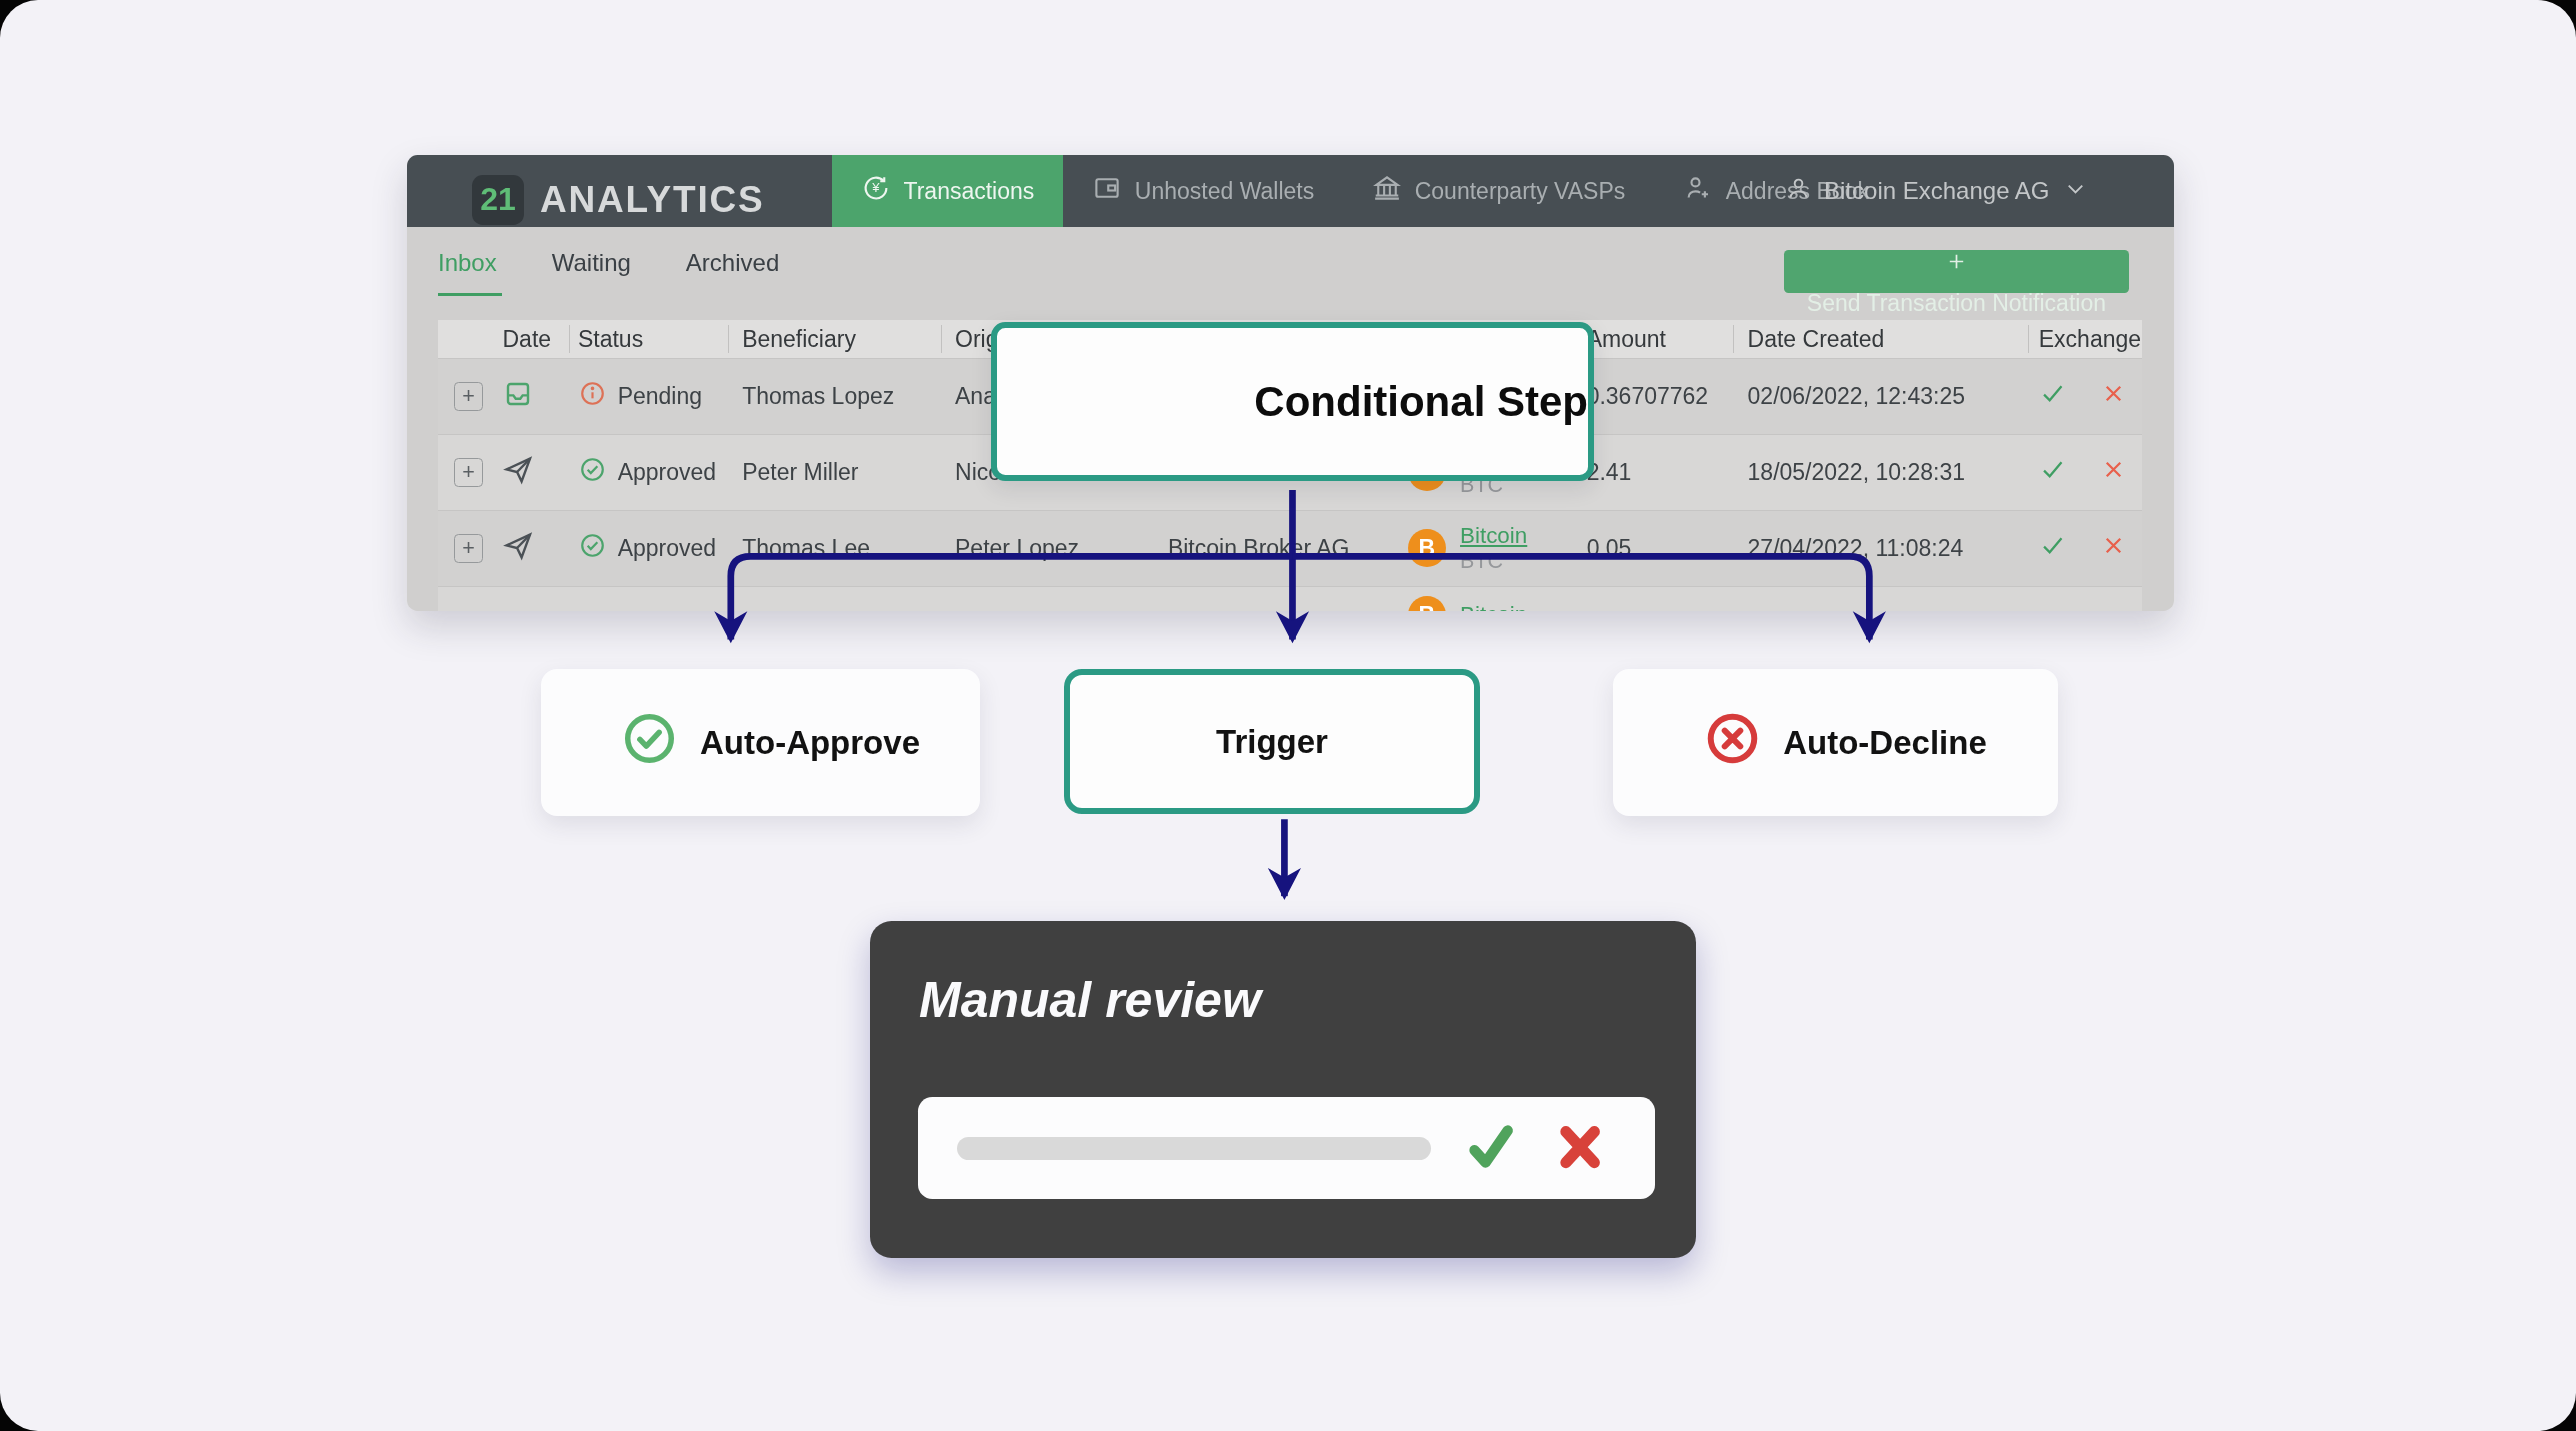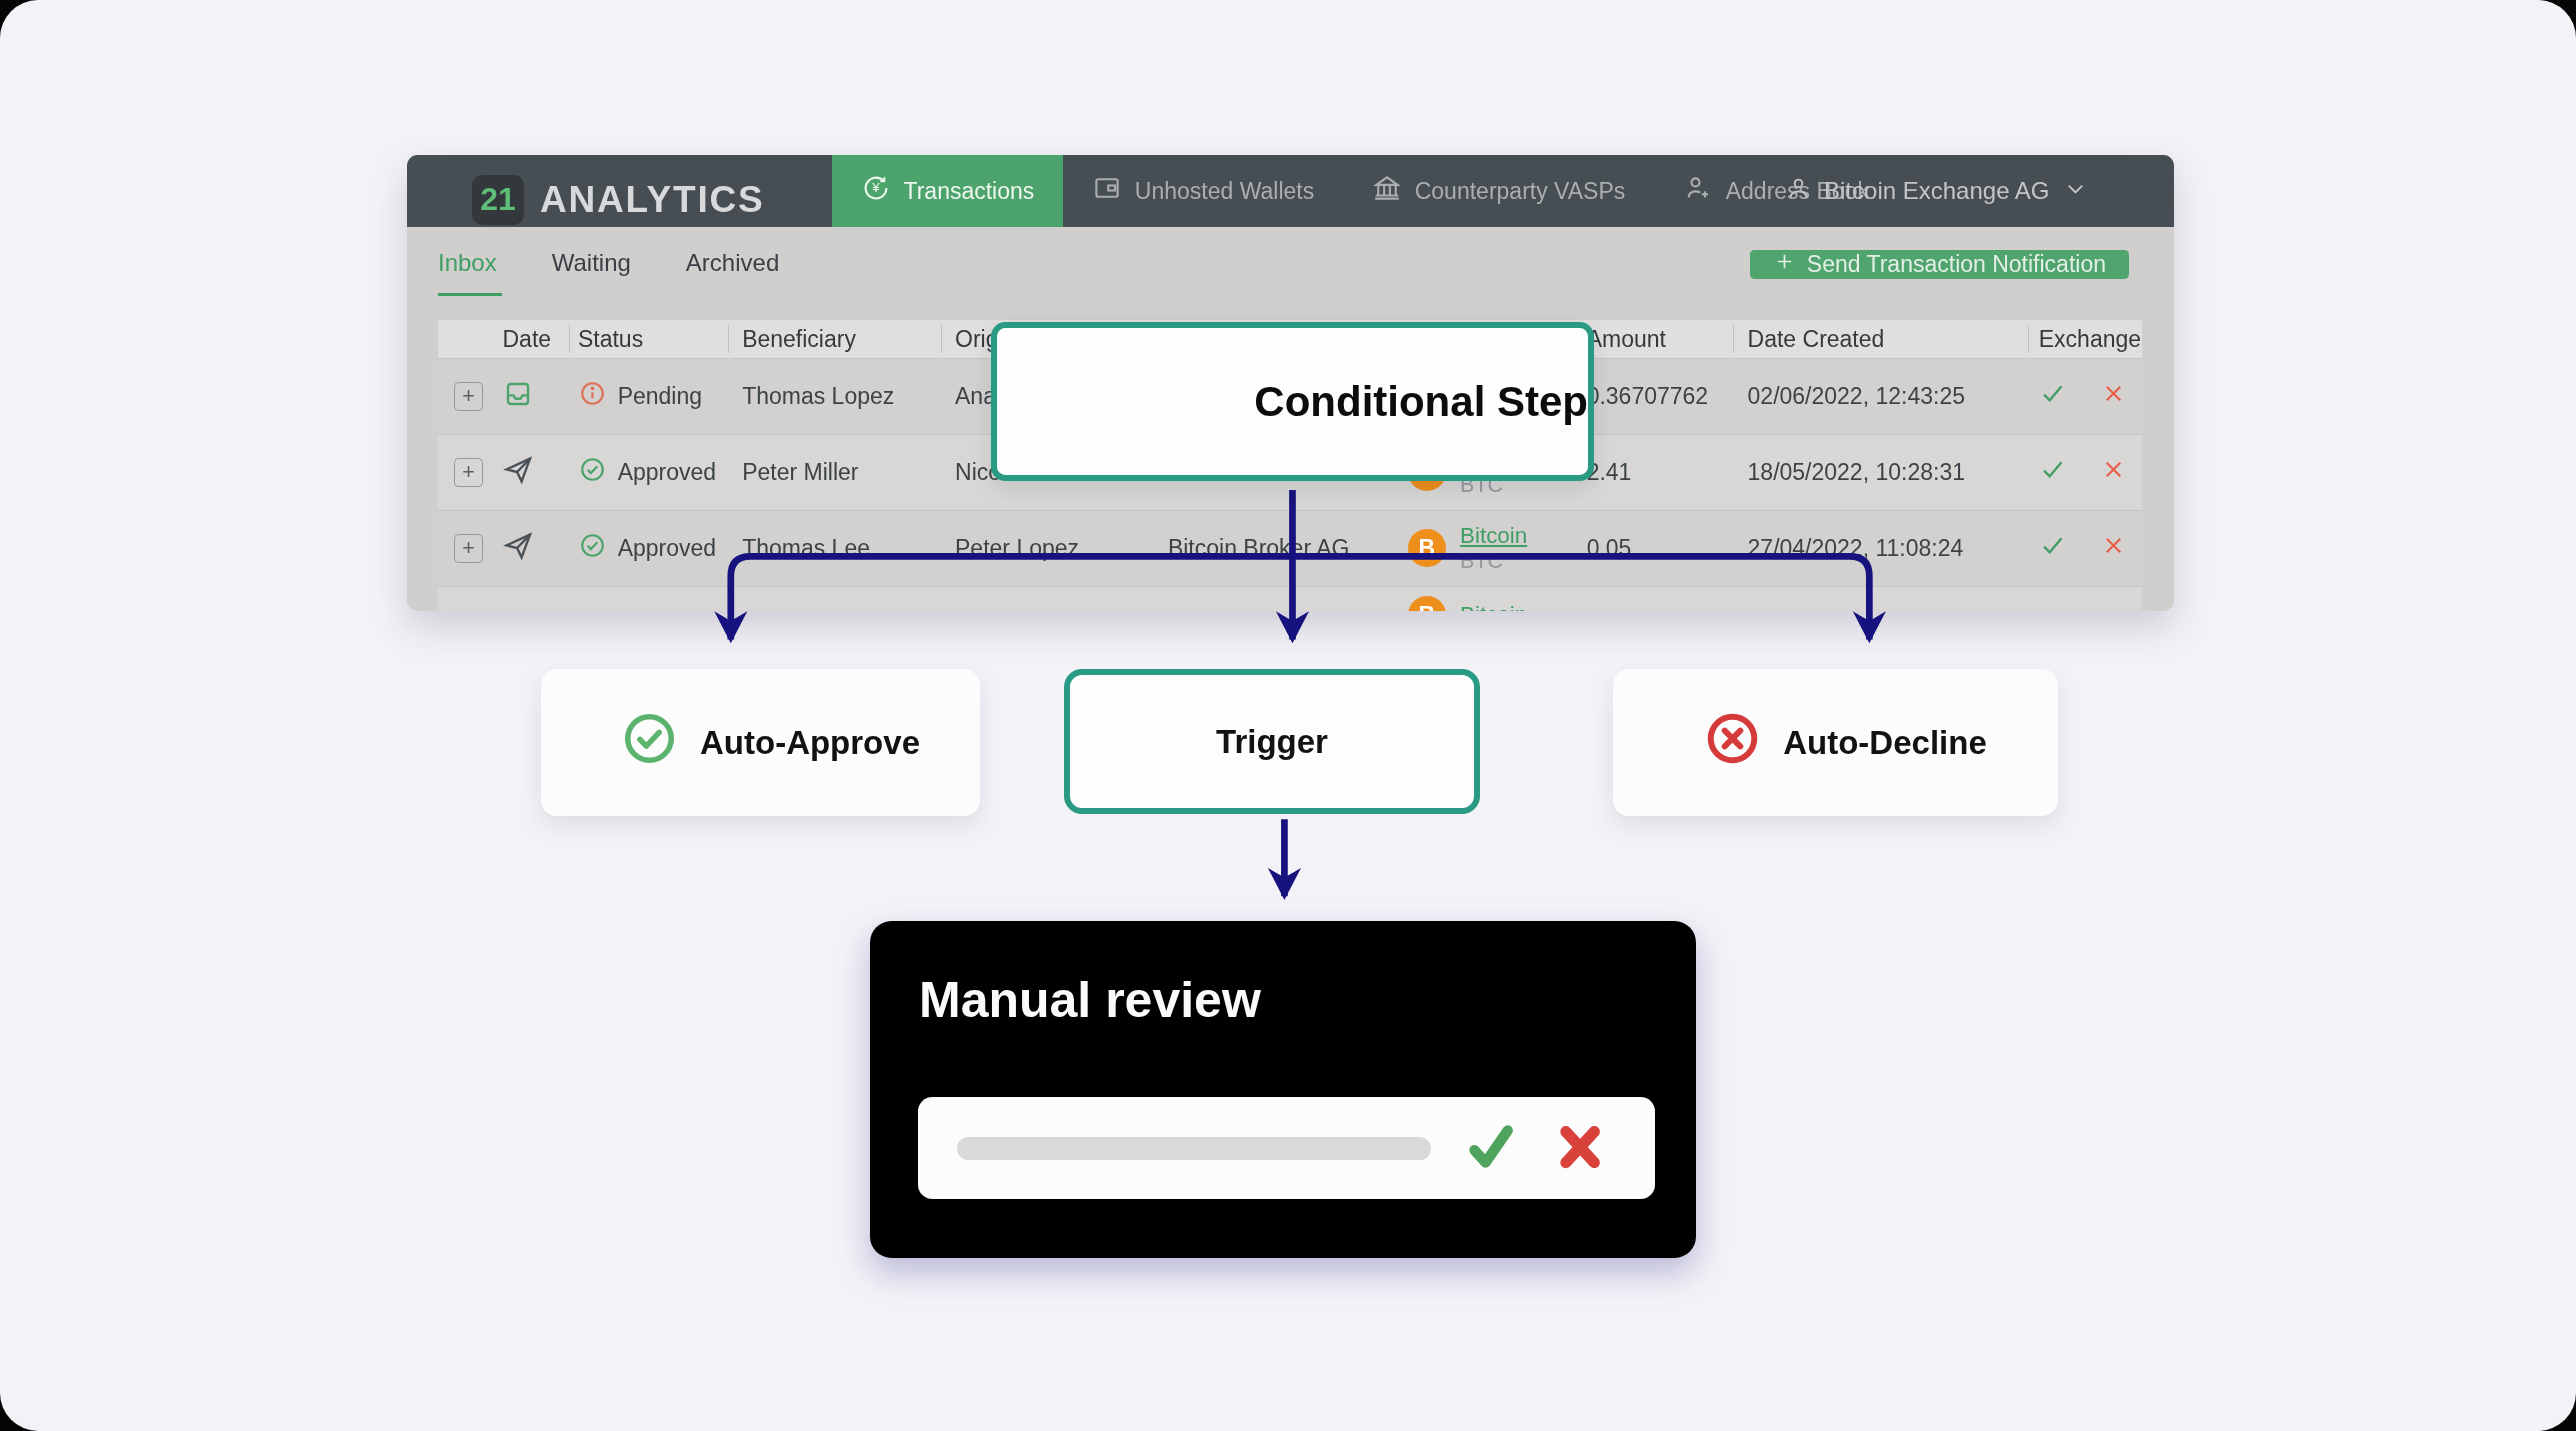--- a/index.html
+++ b/index.html
@@ -18,22 +18,22 @@
   .nav-item.active{background:#4ca46c;color:#eef6f0;}
   .nav-item svg{width:30px;height:30px;}
   .account{position:absolute;right:85px;top:0;height:72px;display:flex;align-items:center;gap:12.5px;color:#c3c6c8;font-size:24px;}
   .account svg{width:27px;height:27px;}
   
   .strip{position:absolute;left:0;top:72px;width:100%;height:94px;}
   .view-tabs{position:absolute;left:31px;top:21.5px;display:flex;gap:55px;font-size:24px;color:#3a4045;}
   .view-tab{position:relative;padding-bottom:12.5px;}
   .view-tab.active{color:#3f9e63;}
   .view-tab.active::after{content:"";position:absolute;left:0;right:-5.4px;bottom:-7.2px;height:3.6px;background:#3f9e63;}
-  .send-btn{position:absolute;right:45px;top:23px;height:29px;background:#50a56f;border:none;border-radius:4.5px;color:#e3efe6;
-            font-size:23px;display:flex;align-items:center;gap:10.7px;padding:0 23px;font-family:inherit;}
+  .send-btn{position:absolute;right:45px;top:23px;height:43px;background:#50a56f;border:none;border-radius:4.5px;color:#e3efe6;
+            font-size:23px;display:flex;align-items:center;gap:10.7px;padding:0 23px;font-family:inherit;flex-direction:column;}
   .send-btn svg{width:23px;height:23px;}
   
   .table{position:absolute;left:31px;top:165px;width:1704px;}
   .thead{display:flex;height:38px;align-items:center;background:#e0dfde;color:#35393c;font-size:23px;position:relative;}
   .trow{display:flex;height:75px;align-items:center;color:#3d4246;font-size:23px;border-top:0.9px solid #c6c5c4;position:relative;}
   .trow.odd{background:#d2d1d0;} .trow.even{background:#d8d7d6;}
   .c0{width:52px;padding-left:16px;box-sizing:border-box;}
   .c1{width:79px;padding-left:12.5px;box-sizing:border-box;}
   .c2{width:159px;padding-left:9px;box-sizing:border-box;display:flex;align-items:center;gap:10.7px;}
   .c3{width:213px;padding-left:14.3px;box-sizing:border-box;}
@@ -60,22 +60,22 @@
             border-radius:14.3px;display:flex;align-items:center;justify-content:flex-end;box-sizing:border-box;
             font-size:42px;font-weight:700;color:#0c0c0c;box-shadow:0 7.2px 21.5px rgba(30,30,50,.10);}
   .card{position:absolute;height:147px;background:#fcfcfd;border-radius:16px;display:flex;align-items:center;justify-content:center;
         gap:23px;box-shadow:0 9px 23px rgba(40,40,70,.10);font-size:33px;font-weight:700;color:#121212;padding-left:21px;}
   .card-approve{left:541px;top:669px;width:418px;}
   .card-decline{left:1613px;top:669px;width:424px;}
   .trigger-box{position:absolute;left:1064px;top:669px;width:416px;height:145px;background:#fdfdfd;border:6.3px solid #2b9a84;
                border-radius:18px;box-sizing:border-box;display:flex;align-items:center;justify-content:center;
                font-size:33px;font-weight:700;color:#121212;}
   .badge-ic{width:55px;height:55px;flex:none;}
-  .manual{position:absolute;left:870px;top:921px;width:826px;height:337px;background:#000000;border-radius:21.5px;
-          box-shadow:0 14.3px 32px rgba(20,18,124,.25);}
+  .manual{position:absolute;left:870px;top:921px;width:826px;height:337px;background:#404040;border-radius:21.5px;
+          box-shadow:0 14.3px 32px rgba(20,18,124,.25);font-style:italic;}
   .manual-title{position:absolute;left:49px;top:50px;color:#fafafc;font-size:50px;font-weight:700;}
   .manual-inner{position:absolute;left:48px;top:176px;width:737px;height:102px;background:#fcfcfd;border-radius:14.3px;
                 display:flex;align-items:center;}
   .pill{margin-left:39px;width:474px;height:23px;border-radius:11.6px;background:#d9d9d9;}
   .mr-ic{width:59px;height:59px;margin-left:30px;}
 </style>
 </head>
 <body>
 
 <div class="canvas">

